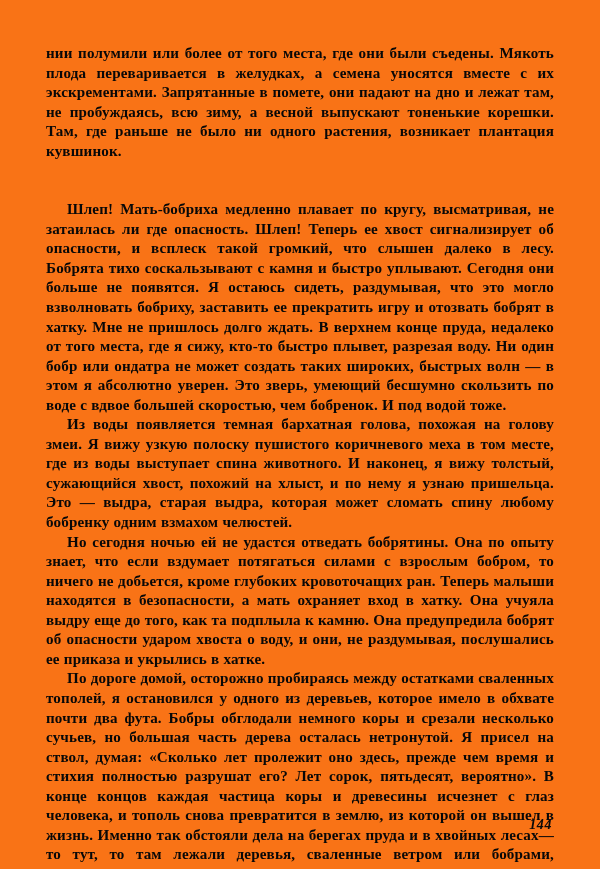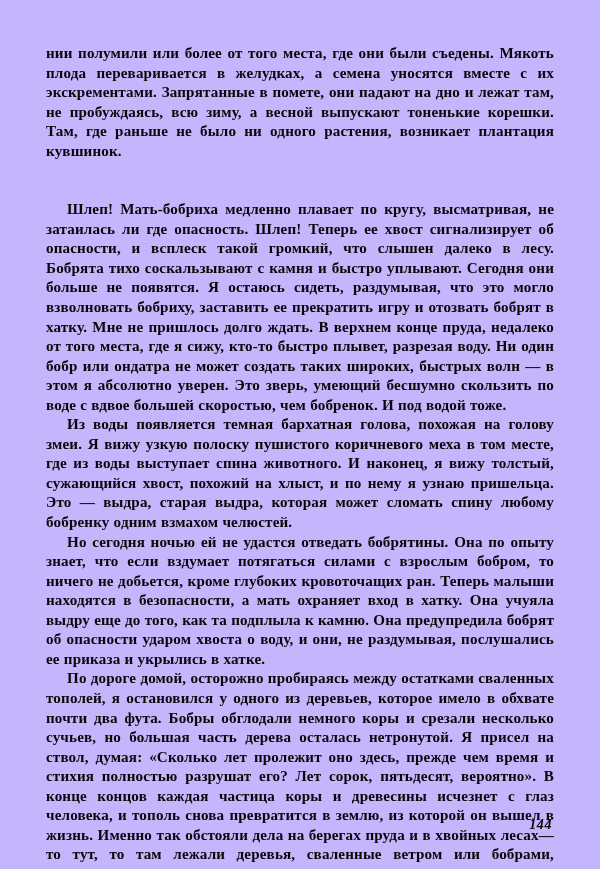--- a/index.html
+++ b/index.html
@@ -14,21 +14,21 @@
     overflow: hidden;
     font-family: "Liberation Serif", "DejaVu Serif", serif;
     color: #000000;
   }
 
   .page {
     position: relative;
     width: 600px;
     height: 869px;
     box-sizing: border-box;
-    background: #c4b5fd;
+    background: #f97316;
   }
 
   .text-column {
     position: absolute;
     left: 46px;
     top: 44px;
     width: 508px;
   }
 
   .para {

